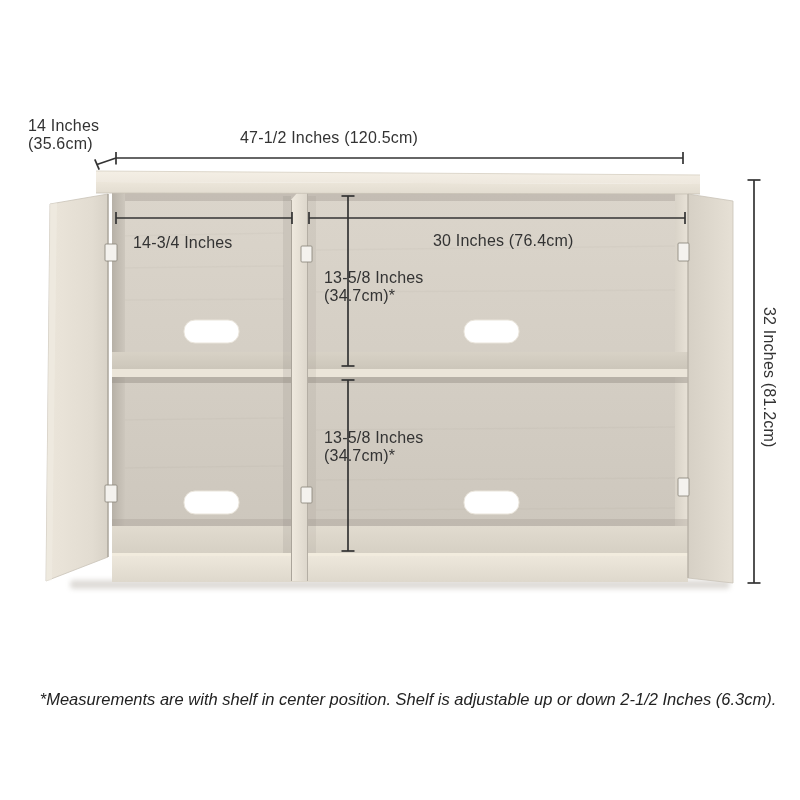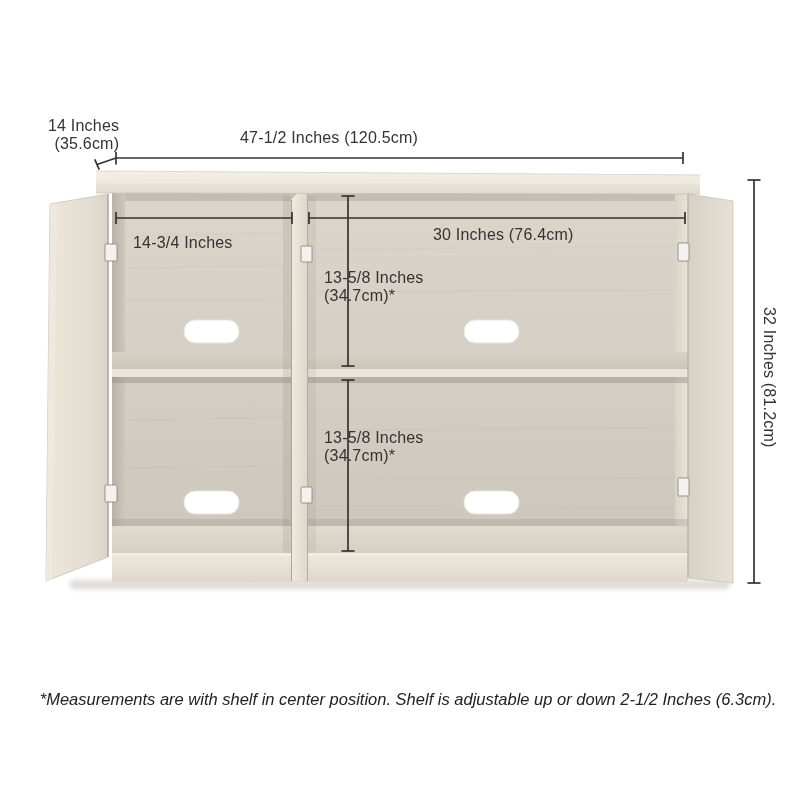--- a/index.html
+++ b/index.html
@@ -3,25 +3,25 @@
 <meta charset="utf-8">
 <style>
   html,body{margin:0;padding:0;background:#fff;}
   #stage{position:relative;width:800px;height:800px;background:#fff;overflow:hidden;
          font-family:"Liberation Sans","DejaVu Sans",sans-serif;}
   #scene{position:absolute;left:0;top:0;width:800px;height:800px;}
   .dim-label{position:absolute;font-size:16px;line-height:18px;color:#333;
              letter-spacing:.2px;white-space:nowrap;}
   .dim-label .l2{display:block;}
   .center{}
-  #depth-label{left:48px;top:117px;text-align:right;}
+  #depth-label{left:28px;top:117px;text-align:left;}
   #width-label{left:240px;top:129px;width:300px;}
   #height-label{left:760px;top:307px;writing-mode:vertical-rl;}
   #left-width-label{left:133px;top:226px;width:160px;margin-top:8px;}
-  #right-width-label{left:433px;top:226px;width:200px;}
+  #right-width-label{left:433px;top:232px;width:200px;}
   #upper-height-label{left:324px;top:269px;width:160px;}
   #lower-height-label{left:324px;top:429px;width:160px;}
   #footnote{position:absolute;left:8px;top:690px;width:800px;text-align:center;
             font-size:16.5px;font-style:italic;color:#222;}
 </style>
 </head>
 <body>
 
 <div id="stage">
 

